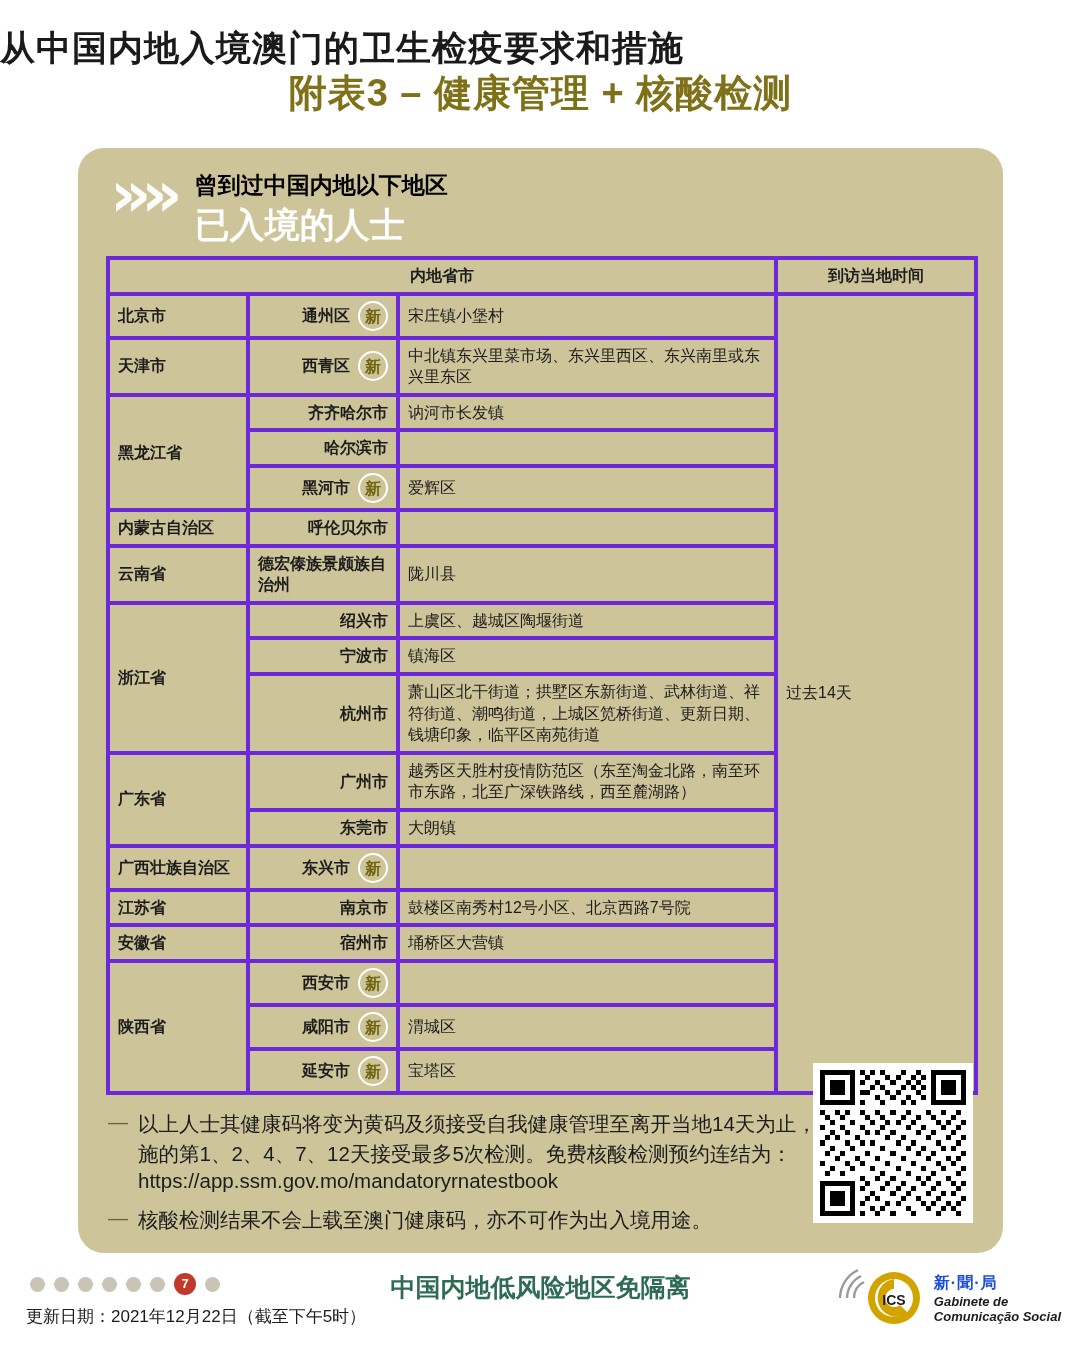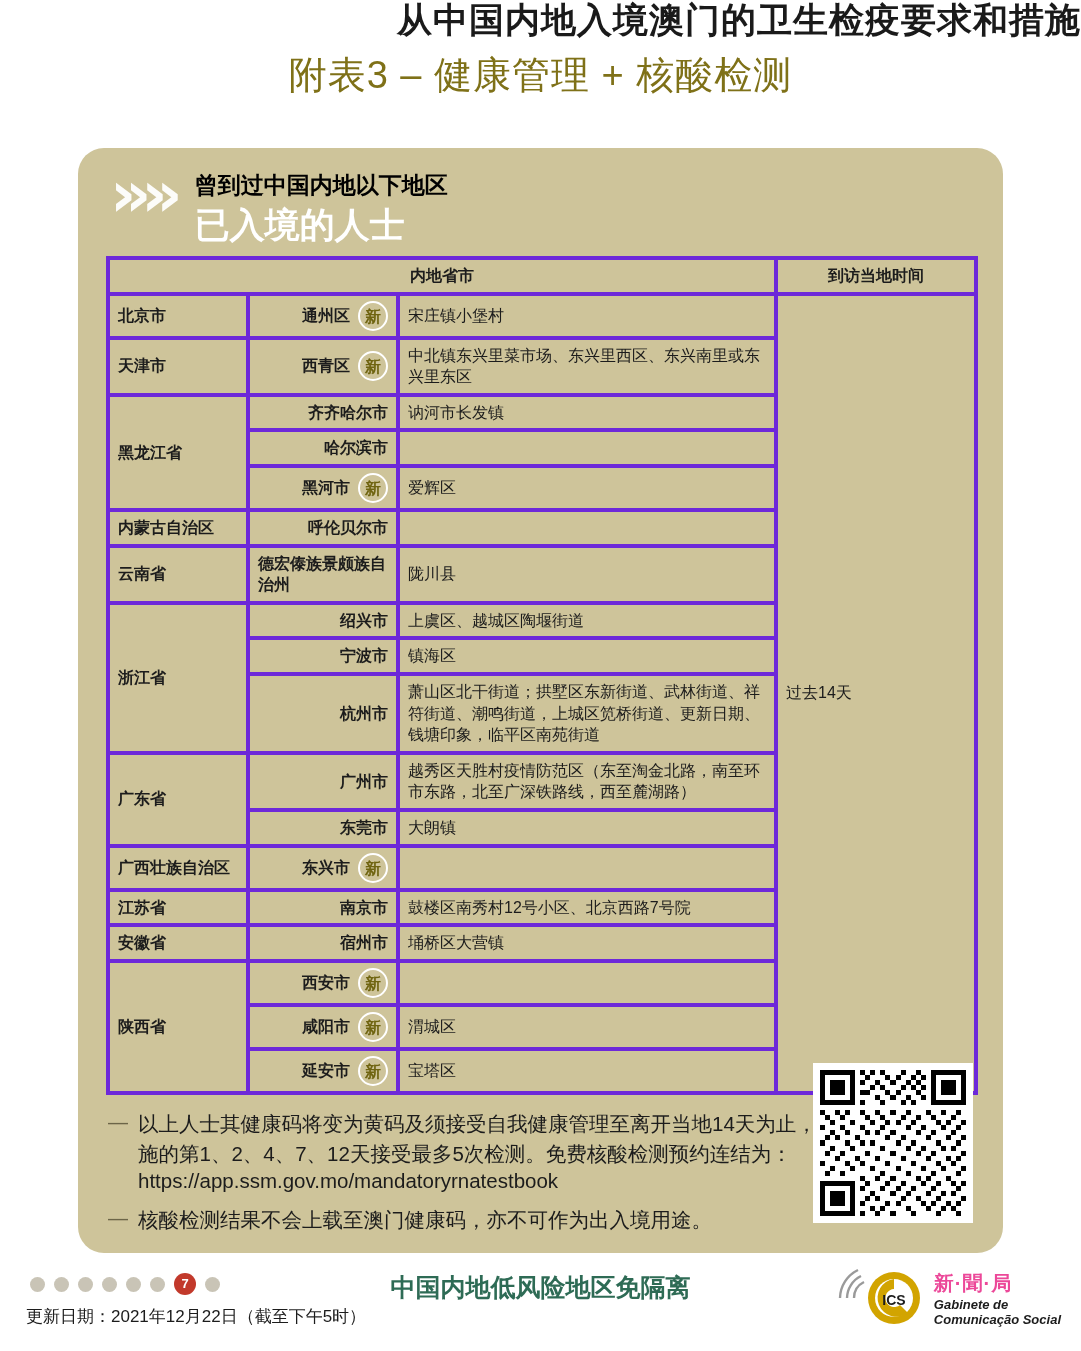--- a/index.html
+++ b/index.html
@@ -8,34 +8,35 @@
     width:1081px; height:1351px;
     background:#ffffff;
     font-family:"Liberation Sans", sans-serif;
     position:relative;
     overflow:hidden;
   }
   .page { position:relative; width:1081px; height:1351px; }
 
   
   .title-main {
-    text-align:right;
+    text-align:left;
     font-size:35px;
     font-weight:bold;
     color:#1a1a1a;
     letter-spacing:1px;
+    padding-top:28px;
     line-height:1.15;
   }
   .title-sub {
     text-align:center;
     font-size:38px;
-    font-weight:normal;
+    font-weight:bold;
     color:#7f7118;
     letter-spacing:1px;
-    margin-top:14px;
+    margin-top:4px;
     line-height:1.15;
   }
 
   
   .card {
     position:absolute;
     left:78px; top:148px;
     width:925px; height:1105px;
     background:#cec49a;
     border-radius:26px;
@@ -179,21 +180,21 @@
     position:absolute; left:0; right:0; top:18px;
     text-align:center;
     color:#2e6b55;
     font-size:25px;
     font-weight:bold;
   }
   .logo {
     position:absolute; right:20px; top:10px;
     display:flex; align-items:center; gap:10px;
   }
-  .logo-txt-1 { font-size:20px; font-weight:bold; color:#ec4899; letter-spacing:1px; }
+  .logo-txt-1 { font-size:16px; font-weight:bold; color:#1d4ed8; letter-spacing:1px; }
   .logo-txt-2 { font-size:13px; font-style:italic; font-weight:bold; color:#1c1c1c; line-height:15px;}
 </style>
 </head>
 <body>
 
 <div class="page">
 
   <div class="title-main">从中国内地入境澳门的卫生检疫要求和措施</div>
   <div class="title-sub">附表3 – 健康管理 + 核酸检测</div>
 

